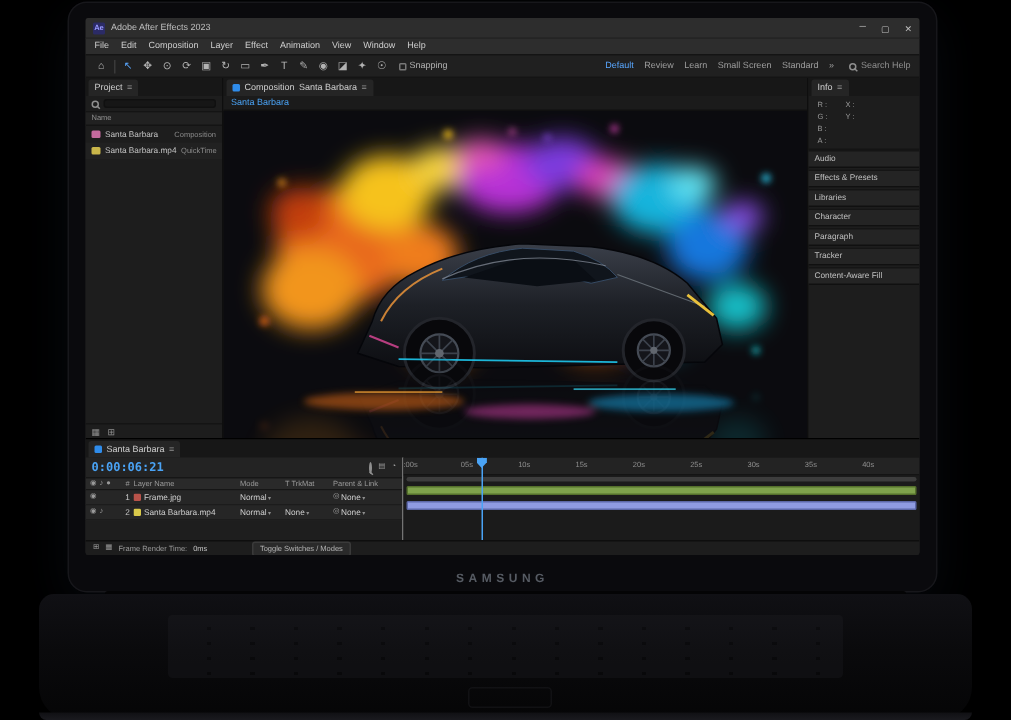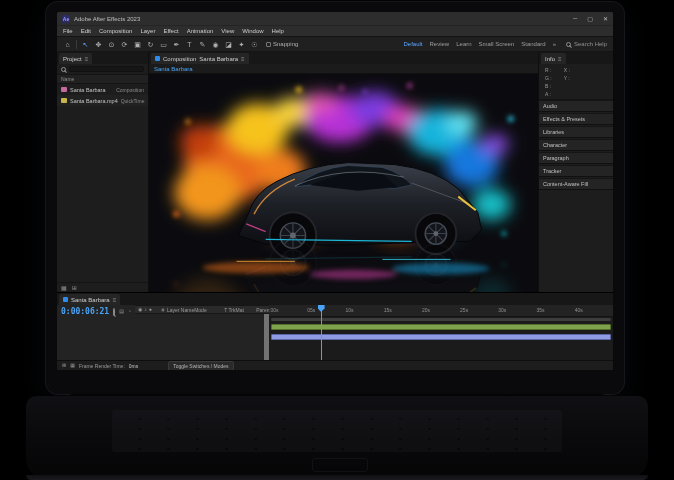--- a/index.html
+++ b/index.html
@@ -84,21 +84,21 @@
   .info-body { height:36px; display:flex; gap:12px; padding:3px 6px; font-size:5px; color:#9a9a9a;
     border-bottom:1px solid #141414; }
   .info-col { display:flex; flex-direction:column; gap:2px; }
   .rp-header { height:12px; background:#242424; margin-bottom:1px; display:flex; align-items:center;
     padding:0 4px; font-size:5.5px; color:#c0c0c0; border-top:1px solid #151515; border-bottom:1px solid #101010;
     white-space:nowrap; overflow:hidden; }
 
   
   .timeline { height:78px; display:flex; flex-direction:column; background:#1d1d1d; border-top:1px solid #000; }
   .tl-body { flex:1; display:flex; min-height:0; }
-  .tl-left { width:212px; display:flex; flex-direction:row; background:#232323; border-right:5px solid #737373; }
+  .tl-left { width:212px; display:flex; flex-direction:column; background:#232323; border-right:1px solid #737373; }
   .tl-tc-row { height:13px; display:flex; align-items:center; gap:4px; padding:0 4px; }
   .timecode { font-size:8px; font-weight:bold; color:#4aa3f5; font-family:"DejaVu Sans Mono", monospace; }
   .tl-tc-icons { margin-left:auto; display:flex; gap:4px; font-size:6px; color:#8f8f8f; }
   .tl-header { height:9px; background:#2a2a2a; display:flex; align-items:center; font-size:5px; color:#9a9a9a;
     border-top:1px solid #161616; border-bottom:1px solid #161616; }
   .c-sw { width:24px; padding-left:3px; display:flex; gap:2px; align-items:center; flex:none; }
   .c-num { width:8px; flex:none; text-align:center; }
   .c-name { flex:1; display:flex; align-items:center; gap:2px; overflow:hidden; white-space:nowrap; }
   .c-mode { width:30px; flex:none; display:flex; align-items:center; gap:1px; }
   .c-trk { width:32px; flex:none; display:flex; align-items:center; gap:1px; }
@@ -469,20 +469,21 @@
           <span class="tiny-ic">⊞</span>
           <span class="tiny-ic">▦</span>
           <span>Frame Render Time:</span>
           <span class="rt-value">0ms</span>
           <span class="toggle-btn">Toggle Switches / Modes</span>
         </div>
       </div>
 
     </div>
 
+    <div class="brand">SAMSUNG</div>
   </div>
 
   <div class="hinge"></div>
   <div class="base">
     <div class="keys"></div>
     <div class="trackpad"></div>
     <div class="base-lip"></div>
   </div>
 
 </div>

